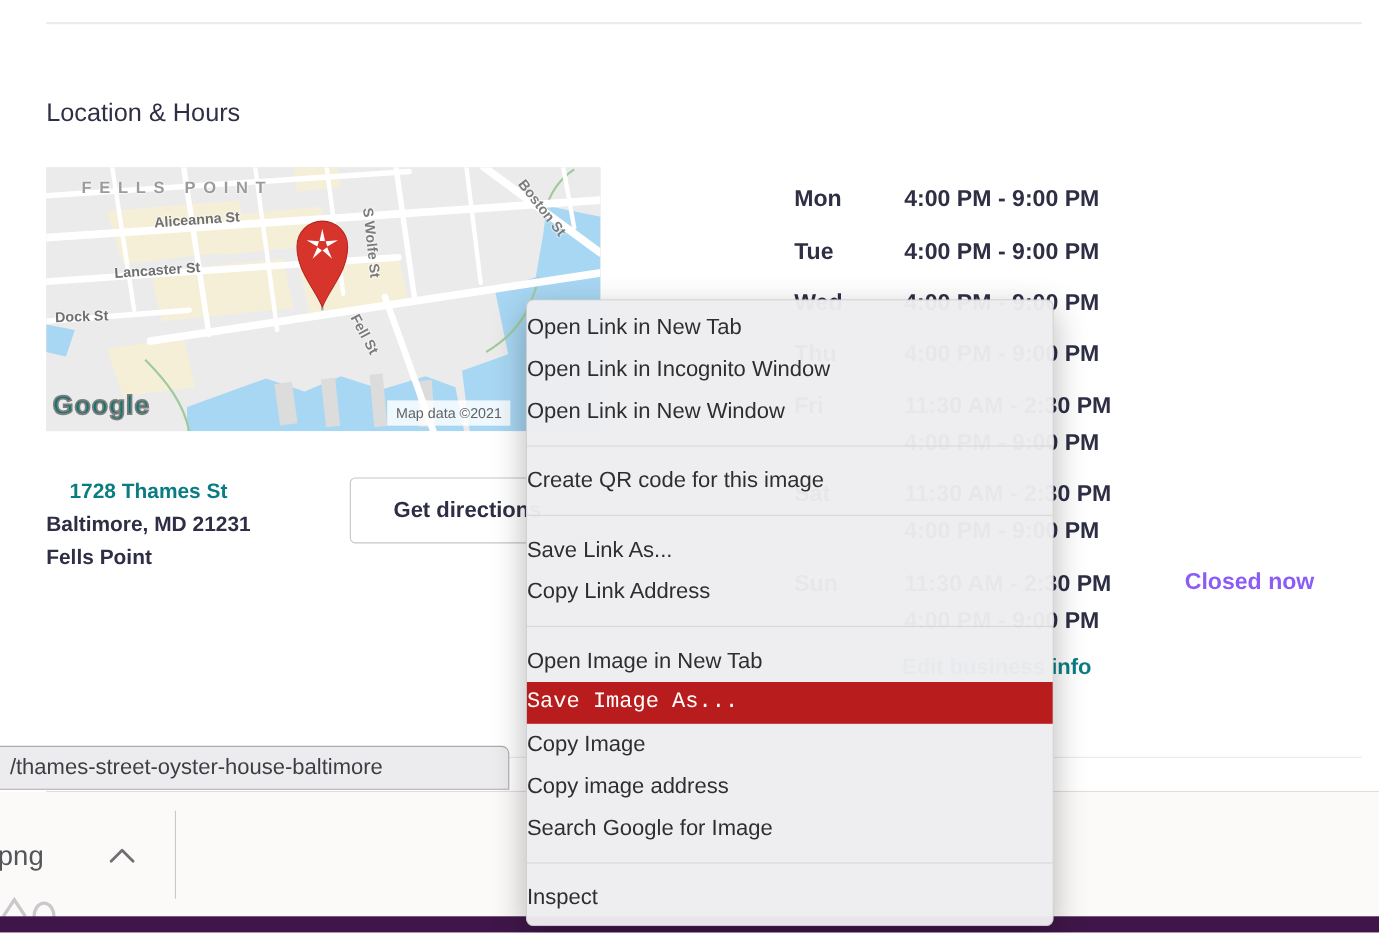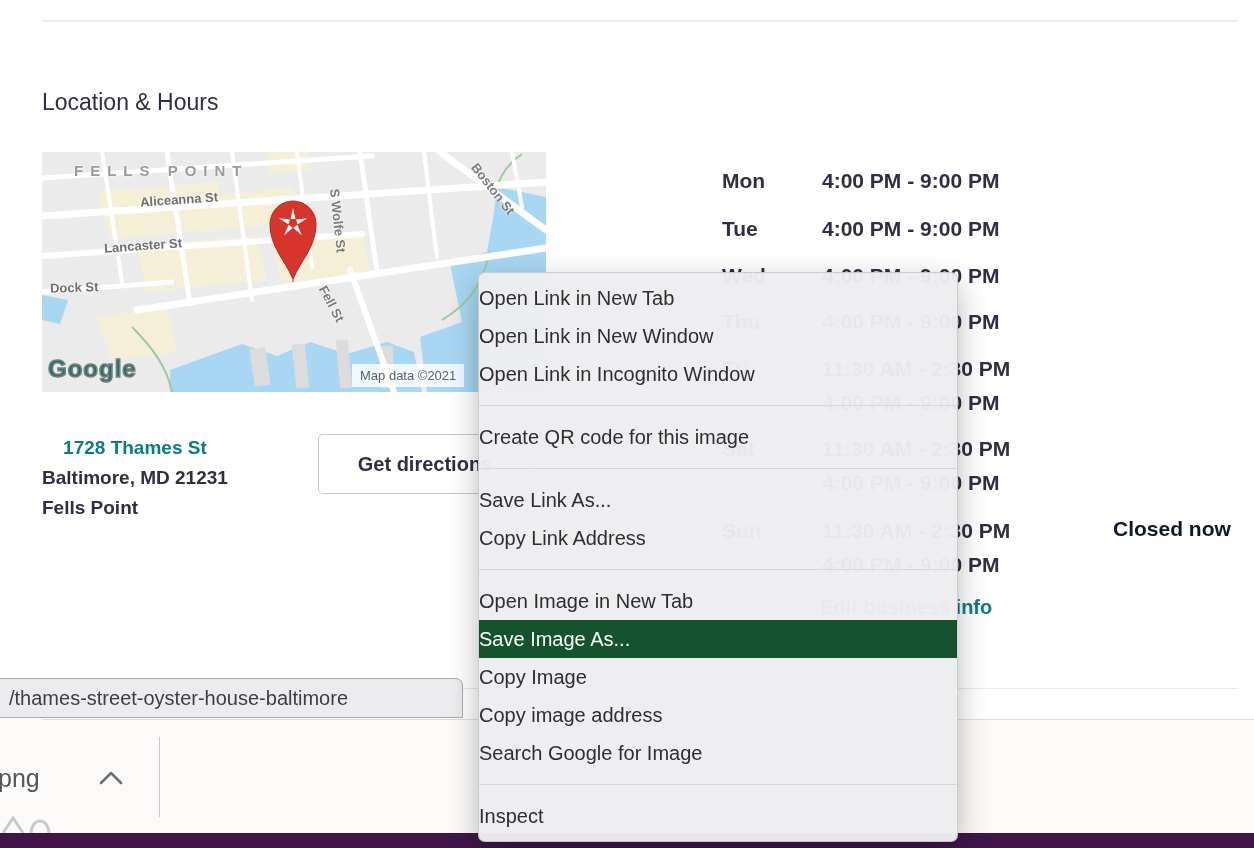--- a/index.html
+++ b/index.html
@@ -35,29 +35,29 @@
   .address .city,.address .hood{font-weight:700;}
   .directions-btn{position:absolute;left:318px;top:434px;width:212px;height:58px;background:#ffffff;
             border:1px solid #c6c6c6;border-radius:5px;font-size:20px;font-weight:700;color:#2e2f45;
             display:flex;align-items:center;justify-content:center;cursor:pointer;}
 
   
   .hours{position:absolute;left:722px;top:0;width:532px;height:700px;}
   .hline{position:absolute;left:0;white-space:nowrap;font-size:21px;color:#2e2f45;line-height:26px;}
   .hline .day{position:absolute;left:0;font-weight:700;}
   .hline .time{position:absolute;left:100px;font-weight:600;}
-  .closed-now{position:absolute;left:355px;top:517px;font-size:21px;font-weight:700;color:#0f172a;white-space:nowrap;margin-left:36px;}
+  .closed-now{position:absolute;left:355px;top:517px;font-size:21px;font-weight:700;color:#8b5cf6;white-space:nowrap;}
   .edit-link{position:absolute;left:98px;top:596px;font-size:20px;font-weight:700;color:#0a7d84;cursor:pointer;white-space:nowrap;}
 
   
   .ctx{position:absolute;left:478px;top:272px;width:480px;background:rgba(237,237,239,0.97);
        border-radius:7px;border:1px solid rgba(0,0,0,0.14);box-shadow:0 10px 30px rgba(0,0,0,0.28);
        padding:6px 0;z-index:100;box-sizing:border-box;}
   .mi{height:38px;line-height:38px;font-size:20px;color:#2e2e30;cursor:default;white-space:nowrap;}
-  .mi.hl{background:#14532d;color:#ffffff;}
+  .mi.hl{background:#b91c1c;color:#ffffff;font-family:Liberation Mono, monospace;}
   .msep{height:1px;background:#d7d7d9;margin:12px 0;}
 
   
   .status-bubble{position:absolute;left:-2px;top:678px;width:465px;height:40px;background:#ececee;
        border:1px solid #ababaf;border-radius:0 7px 0 0;z-index:90;box-sizing:border-box;
        font-size:20px;color:#3b3e43;line-height:38px;padding-left:10px;white-space:nowrap;overflow:hidden;}
   .shelf{position:absolute;left:0;top:720px;width:1254px;height:113px;background:#fbfaf9;z-index:20;}
   .shelf-file{position:absolute;left:-2px;top:44px;font-size:25px;color:#54555a;cursor:pointer;}
   .shelf-chevron{position:absolute;left:98px;top:50px;cursor:pointer;}
   .shelf-divider{position:absolute;left:159px;top:17px;width:1px;height:80px;background:#c8c8ca;}
@@ -203,22 +203,22 @@
 
   <svg class="frag" style="left:0;top:815px" width="60" height="20">
     <polyline points="3,18 13,3 23,18" stroke="#c9c9cd" stroke-width="3" fill="none"></polyline>
     <ellipse cx="40" cy="18" rx="9" ry="12" stroke="#c9c9cd" stroke-width="3" fill="none"></ellipse>
   </svg>
 
   <div class="purple-bar"></div>
 
   <div class="ctx">
     <div class="mi">Open Link in New Tab</div>
+    <div class="mi">Open Link in Incognito Window</div>
     <div class="mi">Open Link in New Window</div>
-    <div class="mi">Open Link in Incognito Window</div>
     <div class="msep"></div>
     <div class="mi">Create QR code for this image</div>
     <div class="msep"></div>
     <div class="mi">Save Link As...</div>
     <div class="mi">Copy Link Address</div>
     <div class="msep"></div>
     <div class="mi">Open Image in New Tab</div>
     <div class="mi hl">Save Image As...</div>
     <div class="mi">Copy Image</div>
     <div class="mi">Copy image address</div>

